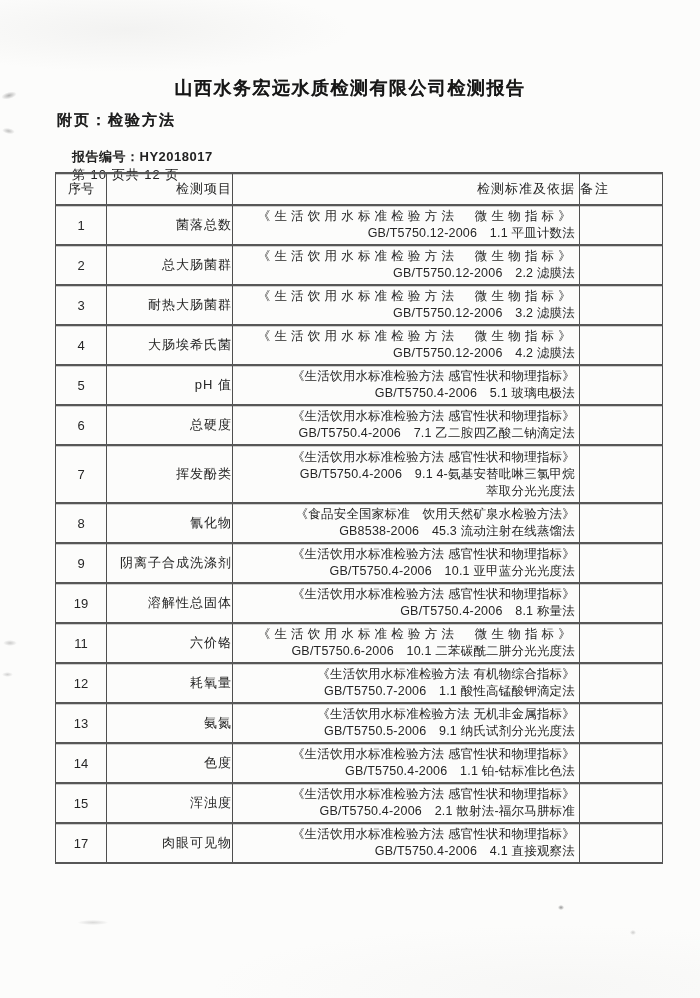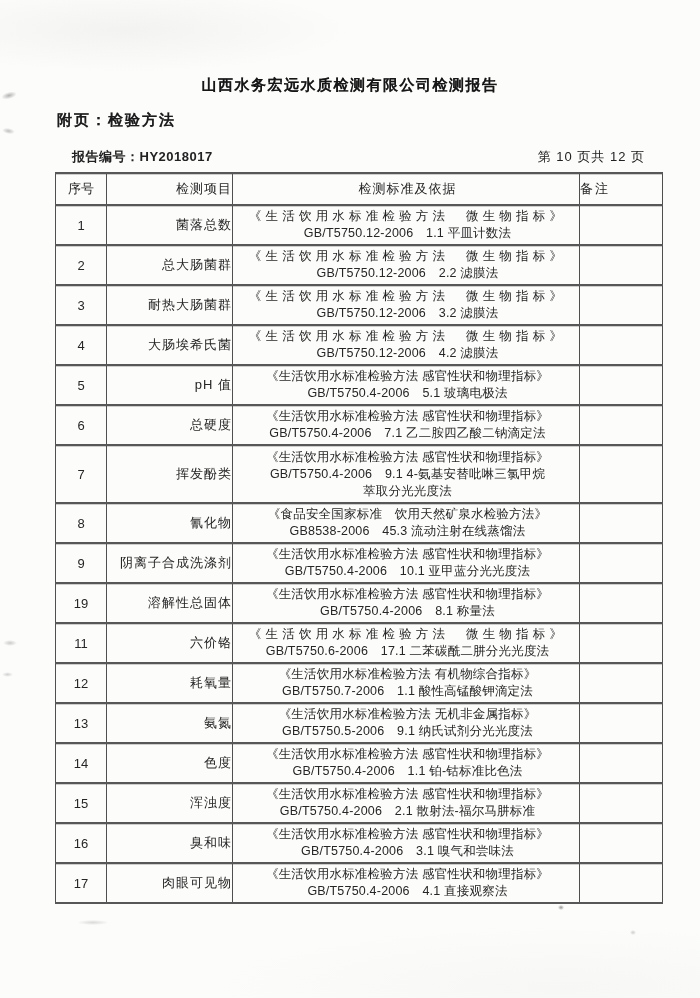--- a/index.html
+++ b/index.html
@@ -11,33 +11,33 @@
   }
   .paper{
     position:absolute;inset:0;
     background:
       radial-gradient(ellipse 320px 60px at 18% 3%, rgba(200,200,198,.18), transparent 70%),
       radial-gradient(ellipse 500px 90px at 80% 99%, rgba(210,210,208,.12), transparent 70%),
       #fcfcfb;
   }
   .doc-title{
     position:absolute;top:76px;left:0;width:700px;
-    text-align:center;font-size:15px;font-weight:bold;
+    text-align:center;font-size:18px;font-weight:bold;
     letter-spacing:1.5px;color:#161616;
     text-shadow:0 0 .6px rgba(20,20,20,.55);
   }
   .doc-subtitle{
     position:absolute;top:111px;left:57px;
     font-size:15px;font-weight:bold;letter-spacing:2px;color:#1c1c1c;
     text-shadow:0 0 .5px rgba(20,20,20,.5);
   }
   .meta-row{
     position:absolute;top:148px;left:72px;right:55px;
     display:flex;justify-content:space-between;align-items:baseline;
-    font-size:13px;color:#222;
+    font-size:13px;color:#222;flex-direction:column;
   }
   .meta-row .report-no{font-weight:bold;letter-spacing:.5px;}
   .meta-row .page-info{letter-spacing:1px;}
   table.methods{
     position:absolute;top:172px;left:55px;
     width:592px;border-collapse:collapse;table-layout:fixed;
     font-size:12.5px;color:#262626;
   }
   table.methods td,table.methods th{
     border-left:1.5px solid #4f4f4f;
@@ -46,21 +46,21 @@
     border-bottom:2px solid #575757;
     padding:0;vertical-align:middle;
     font-weight:normal;
     box-shadow:inset 0 2px 0 -1px rgba(120,120,120,.35);
   }
   tr.hdr{height:32px;}
   tr.row{height:39px;}
   tr.row.tall{height:58px;}
   .c-no{width:50px;text-align:center;font-size:13px;}
   .c-item{width:125px;text-align:right;font-size:13px;letter-spacing:1px;}
-  .c-std{width:335px;text-align:center;padding:2px 4px 2px 7px !important;margin-top:28px;}
+  .c-std{width:335px;text-align:right;padding:2px 4px 2px 7px !important;margin-top:28px;}
   .c-rem{width:82px;text-align:left;font-size:13px;letter-spacing:2px;}
   th.c-std{letter-spacing:1px;font-size:13px;}
   .std-line{line-height:17px;white-space:nowrap;letter-spacing:.2px;}
   .std-line.wide{letter-spacing:4.2px;}
   
   .smudge{position:absolute;border-radius:50%;pointer-events:none;}
   .s1{left:1px;top:92px;width:16px;height:7px;background:radial-gradient(rgba(90,90,90,.45),transparent 70%);transform:rotate(-15deg);}
   .s2{left:2px;top:128px;width:13px;height:6px;background:radial-gradient(rgba(100,100,100,.4),transparent 70%);transform:rotate(10deg);}
   .s3{left:3px;top:640px;width:14px;height:6px;background:radial-gradient(rgba(110,110,110,.35),transparent 70%);}
   .s4{left:2px;top:672px;width:11px;height:5px;background:radial-gradient(rgba(110,110,110,.3),transparent 70%);}
@@ -181,21 +181,21 @@
             <div class="std-line">《生活饮用水标准检验方法 感官性状和物理指标》</div>
             <div class="std-line">GB/T5750.4-2006　8.1 称量法</div>
           </td>
           <td class="c-rem"></td>
         </tr>
         <tr class="row">
           <td class="c-no">11</td>
           <td class="c-item">六价铬</td>
           <td class="c-std">
             <div class="std-line wide">《生活饮用水标准检验方法　微生物指标》</div>
-            <div class="std-line">GB/T5750.6-2006　17.1 二苯碳酰二肼分光光度法</div>
+            <div class="std-line">GB/T5750.6-2006　10.1 二苯碳酰二肼分光光度法</div>
           </td>
           <td class="c-rem"></td>
         </tr>
         <tr class="row">
           <td class="c-no">12</td>
           <td class="c-item">耗氧量</td>
           <td class="c-std">
             <div class="std-line">《生活饮用水标准检验方法 有机物综合指标》</div>
             <div class="std-line">GB/T5750.7-2006　1.1 酸性高锰酸钾滴定法</div>
           </td>
@@ -218,29 +218,20 @@
             <div class="std-line">GB/T5750.4-2006　1.1 铂-钴标准比色法</div>
           </td>
           <td class="c-rem"></td>
         </tr>
         <tr class="row">
           <td class="c-no">15</td>
           <td class="c-item">浑浊度</td>
           <td class="c-std">
             <div class="std-line">《生活饮用水标准检验方法 感官性状和物理指标》</div>
             <div class="std-line">GB/T5750.4-2006　2.1 散射法-福尔马肼标准</div>
-          </td>
-          <td class="c-rem"></td>
-        </tr>
-        <tr class="row">
-          <td class="c-no">16</td>
-          <td class="c-item">臭和味</td>
-          <td class="c-std">
-            <div class="std-line">《生活饮用水标准检验方法 感官性状和物理指标》</div>
-            <div class="std-line">GB/T5750.4-2006　3.1 嗅气和尝味法</div>
           </td>
           <td class="c-rem"></td>
         </tr>
         <tr class="row">
           <td class="c-no">17</td>
           <td class="c-item">肉眼可见物</td>
           <td class="c-std">
             <div class="std-line">《生活饮用水标准检验方法 感官性状和物理指标》</div>
             <div class="std-line">GB/T5750.4-2006　4.1 直接观察法</div>
           </td>

